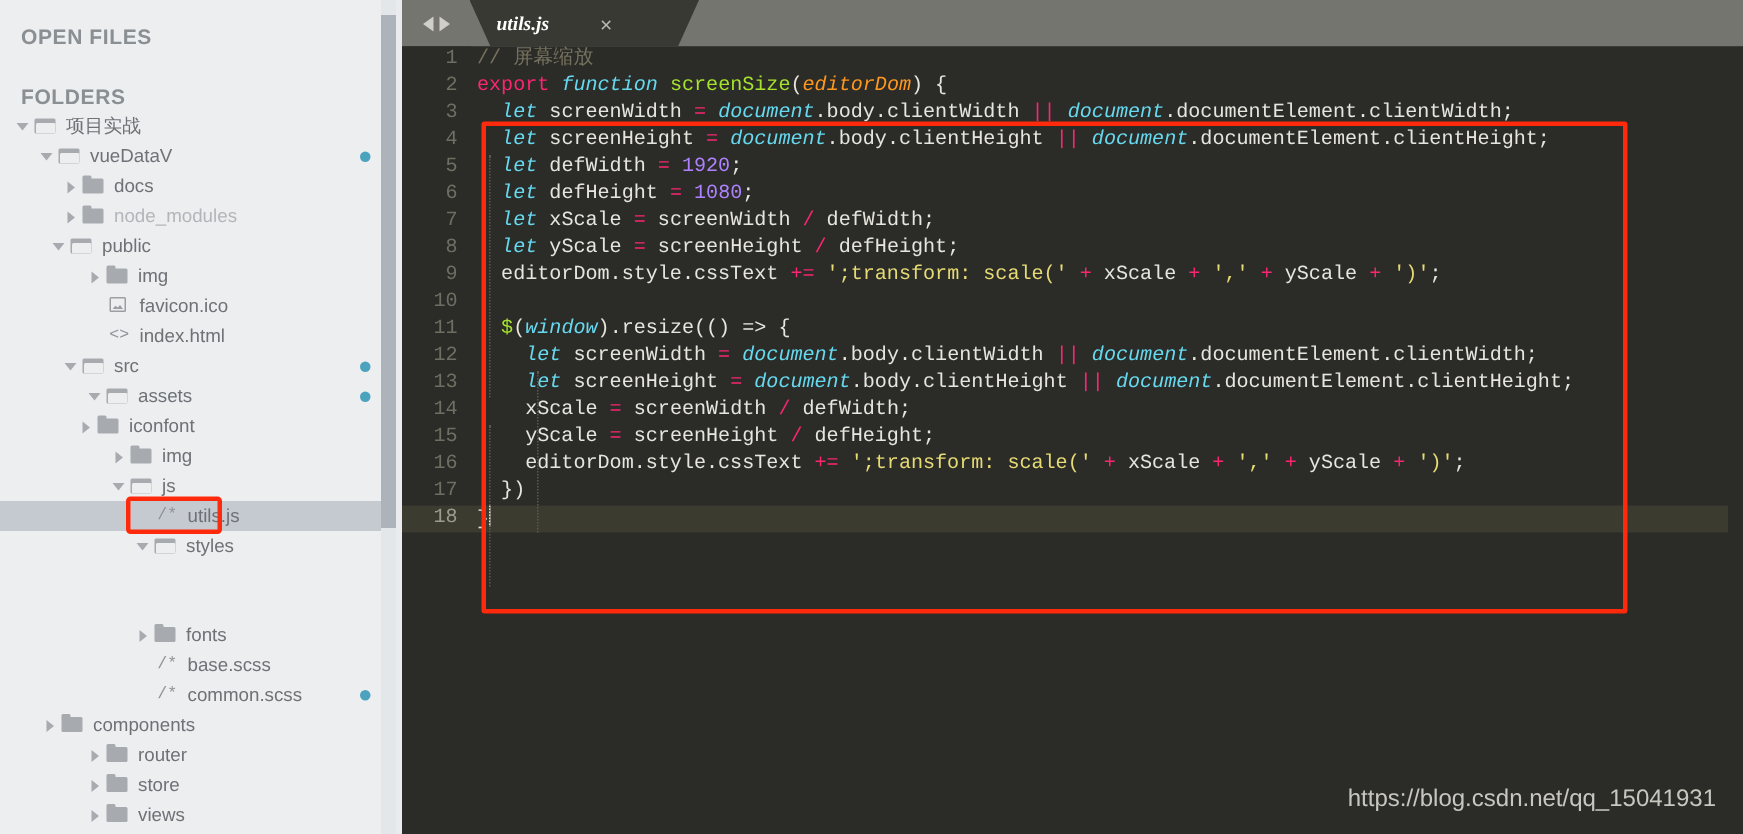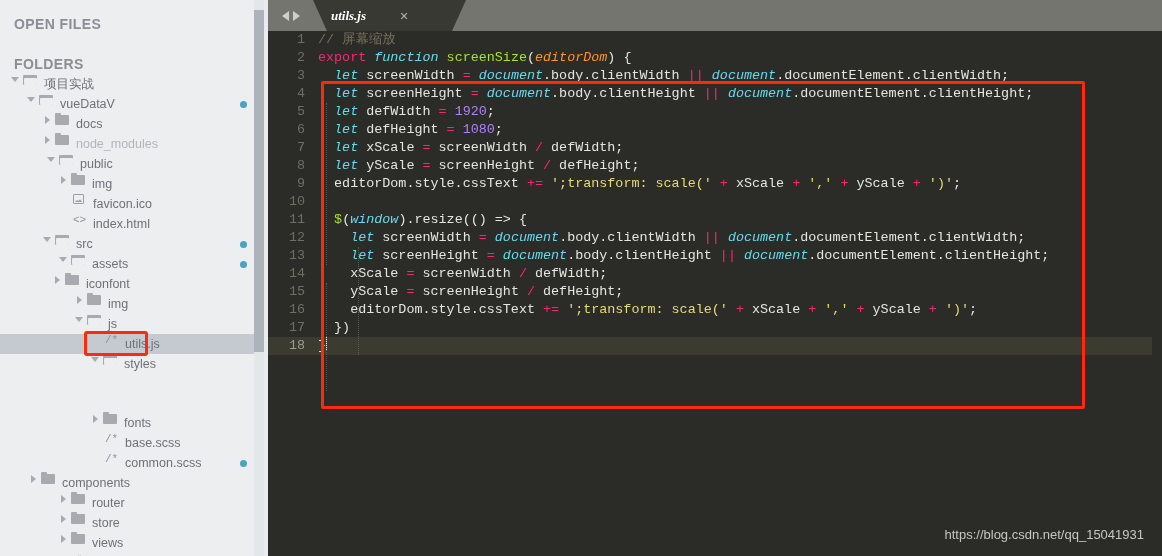--- a/index.html
+++ b/index.html
@@ -23,21 +23,21 @@
     letter-spacing:.4px;
     padding-left:14px;
   }
   #open-files-title{position:absolute;left:0;top:16px;}
   #folders-title{position:absolute;left:0;top:56px;}
 
   .tree{position:absolute;left:0;top:74px;width:268px;}
   .row{
     position:relative;
     height:20px;
-    display:flex;align-items:flex-start;
+    display:flex;align-items:center;
     font-size:12.5px;
     color:#6e7276;
     white-space:nowrap;
   }
   .row.selected{background:#c5c9d0;}
   .row .arrow{
     width:11px;height:11px;flex:0 0 11px;
     position:relative;margin-right:2px;
   }
   .row .arrow.closed::before{
@@ -201,21 +201,21 @@
 
   
   .code-annot{
     position:absolute;left:53px;top:50px;width:764px;height:328px;
     border:3px solid #ff2a0c;box-sizing:border-box;pointer-events:none;
     border-radius:2px;
   }
 
   .watermark{
     position:absolute;right:18px;bottom:14px;
-    font-size:13px;color:#c7c7bf;
+    font-size:16px;color:#c7c7bf;
     font-family:"Liberation Sans",sans-serif;
   }
 </style>
 </head>
 <body>
 
 <div class="app">
 
   <div class="sidebar">
     <div class="side-section-title" id="open-files-title">OPEN FILES</div>
@@ -240,21 +240,21 @@
         <div class="row" style="padding-left: 42px;">
           <span class="arrow closed"></span>
           <span class="ficon closed"></span>
           <span class="label">docs</span>
         </div>
         <div class="row" style="padding-left: 42px;">
           <span class="arrow closed"></span>
           <span class="ficon closed"></span>
           <span class="label dim">node_modules</span>
         </div>
-        <div class="row" style="padding-left: 46px;">
+        <div class="row" style="padding-left: 34px;">
           <span class="arrow open"></span>
           <span class="ficon open">
             <span class="inner"></span>
           </span>
           <span class="label">public</span>
         </div>
         <div class="row" style="padding-left: 58px;">
           <span class="arrow closed"></span>
           <span class="ficon closed"></span>
           <span class="label">img</span>

